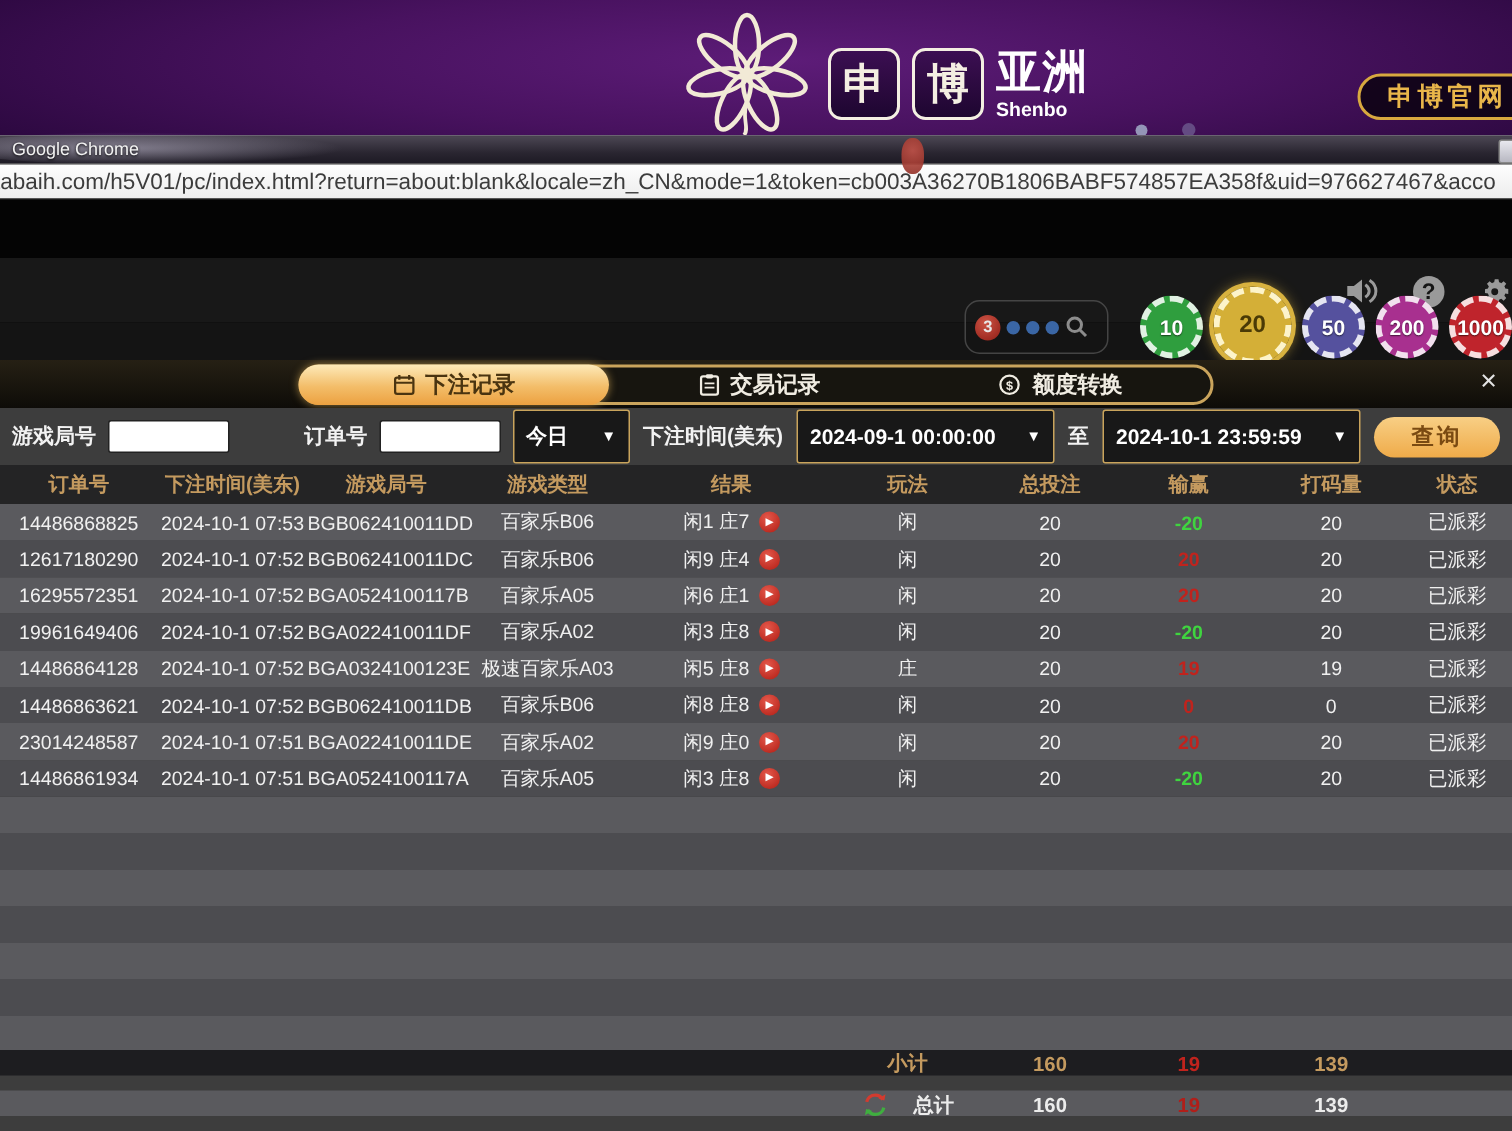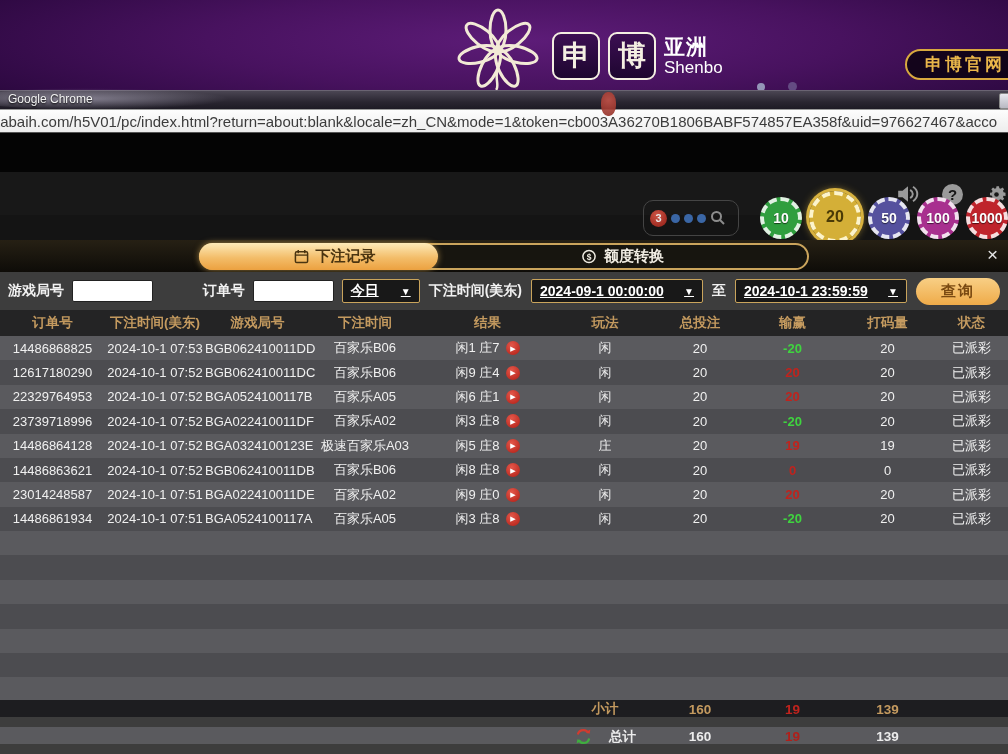--- a/index.html
+++ b/index.html
@@ -17,22 +17,22 @@
   }
   .logo-wrap{left:452px;top:6px;display:flex;align-items:center;gap:8px;}
   .logo-flower{width:92px;height:84px;}
   .logo-box{
     width:44px;height:44px;border:2.5px solid #f4efe2;border-radius:9px;
     display:flex;align-items:center;justify-content:center;
     color:#f4efe2;font-size:28px;font-weight:bold;margin-top:16px;
     background:linear-gradient(#3c0f52,#1e0630);
   }
   .logo-right{margin-top:16px;line-height:1;}
-  .logo-region{color:#ffffff;font-size:21px;font-weight:bold;letter-spacing:1px;}
-  .logo-en{color:#ffffff;font-size:17px;font-weight:normal;margin-top:2px;}
+  .logo-region{color:#ffffff;font-size:30px;font-weight:bold;letter-spacing:1px;}
+  .logo-en{color:#ffffff;font-size:13px;font-weight:bold;margin-top:2px;}
   .official-btn{
     left:905px;top:49px;height:27px;padding:0 18px;min-width:130px;
     border:2px solid #d8a93f;border-radius:16px;
     background:rgba(5,2,8,.75);color:#e9b64a;font-size:17px;font-weight:bold;
     letter-spacing:3px;display:flex;align-items:center;justify-content:flex-start;
   }
   .dot1{left:757px;top:83px;width:8px;height:8px;border-radius:50%;background:#a9b6cf;opacity:.8;}
   .dot2{left:788px;top:82px;width:9px;height:9px;border-radius:50%;background:#6d5a8f;opacity:.8;}
 
   
@@ -85,33 +85,32 @@
     background:linear-gradient(#262014,#0e0c08);}
   .tab-group{position:absolute;left:199px;top:3px;width:610px;height:27px;
     border:2px solid #caa45c;border-radius:17px;background:#17150f;box-sizing:border-box;
     display:flex;}
   .tab{flex:1;display:flex;align-items:center;justify-content:center;gap:7px;
     color:#f0ece2;font-size:15px;font-weight:bold;border-radius:15px;cursor:default;}
   .tab.active{
     background:linear-gradient(#fdeab9,#f3bd69 55%,#eca140);
     color:#4a3410;margin:-2px 0 -2px -2px;flex:0 0 207px;border-radius:17px;
     box-shadow:0 0 6px rgba(244,193,96,.6);
-    padding-left:32px;
   }
   .close-x{position:absolute;right:10px;top:5px;color:#e4e4e4;font-size:19px;line-height:19px;}
 
   
   .filter-row{position:absolute;left:0;top:32px;width:1008px;height:38px;background:#3d3d3d;
     display:flex;align-items:center;box-sizing:border-box;padding:0 8px;}
   .flabel{color:#f2f2f2;font-size:14px;font-weight:bold;white-space:nowrap;}
   .finput{width:118px;height:20px;background:#fff;border:1px solid #222;border-radius:2px;margin:0 8px;}
   .fright{margin-left:auto;display:flex;align-items:center;gap:9px;}
-  .dropdown{height:24px;background:#181818;border:1px solid #c9a45c;border-radius:2px;
+  .dropdown{height:36px;background:#181818;border:1px solid #c9a45c;border-radius:2px;
     color:#fff;font-size:14px;font-weight:bold;display:flex;align-items:center;
-    justify-content:space-between;padding:0 8px;box-sizing:border-box;gap:10px;text-decoration:underline;}
+    justify-content:space-between;padding:0 8px;box-sizing:border-box;gap:10px;}
   .dd-caret{font-size:10px;color:#fff;}
   .search-btn{width:84px;height:27px;border-radius:14px;border:none;
     background:linear-gradient(#f8cf85,#efab49);color:#7a4a12;font-size:15px;font-weight:bold;
     display:flex;align-items:center;justify-content:center;letter-spacing:2px;}
 
   
   .grid-cols{display:grid;grid-template-columns:105px 100px 105px 110px 135px 100px 90px 95px 95px 73px;align-items:center;}
   .thead{position:absolute;left:0;top:70px;width:1008px;height:26px;background:#242425;
     color:#c49a5f;font-size:13.5px;font-weight:bold;}
   .thead .cell{text-align:center;}
@@ -213,38 +212,47 @@
     <svg width="16" height="16" viewBox="0 0 16 16">
       <circle cx="6.5" cy="6.5" r="4.5" stroke="#9a9a9a" stroke-width="2" fill="none"></circle>
       <line x1="10" y1="10" x2="14" y2="14" stroke="#9a9a9a" stroke-width="2"></line>
     </svg>
   </span>
 </div>
 <div class="abs chip-rack">
     <div class="chip" style="background: radial-gradient(circle at 50% 38%, rgb(47, 158, 62), rgb(47, 158, 62)); text-align: center;">10</div>
     <div class="chip sel" style="background: radial-gradient(circle at 50% 38%, rgb(212, 175, 55), rgb(212, 175, 55));">20</div>
     <div class="chip" style="background: radial-gradient(circle at 50% 38%, rgb(85, 81, 158), rgb(85, 81, 158));">50</div>
-    <div class="chip" style="background: radial-gradient(circle at 50% 38%, rgb(168, 48, 143), rgb(168, 48, 143));">100</div>
+    <div class="chip" style="background: radial-gradient(circle at 50% 38%, rgb(168, 48, 143), rgb(168, 48, 143));">200</div>
     <div class="chip" style="background: radial-gradient(circle at 50% 38%, rgb(191, 36, 44), rgb(191, 36, 44));">1000</div>
   </div>
 
 <div class="abs modal">
 
   <div class="tab-bar">
     <div class="tab-group">
       <div class="tab active">
         <svg width="15" height="15" viewBox="0 0 16 16">
           <rect x="1.5" y="3" width="13" height="11.5" rx="1.5" stroke="#4a3410" stroke-width="1.6" fill="none"></rect>
           <line x1="4.5" y1="1" x2="4.5" y2="4.5" stroke="#4a3410" stroke-width="1.6"></line>
           <line x1="11.5" y1="1" x2="11.5" y2="4.5" stroke="#4a3410" stroke-width="1.6"></line>
           <line x1="2" y1="6.5" x2="14" y2="6.5" stroke="#4a3410" stroke-width="1.4"></line>
         </svg>
         <span>下注记录</span>
       </div>
       <div class="tab">
+        <svg width="14" height="15" viewBox="0 0 14 16">
+          <rect x="1" y="2" width="12" height="13" rx="1.5" stroke="#f0ece2" stroke-width="1.6" fill="none"></rect>
+          <rect x="4.5" y="0.5" width="5" height="3" rx="1" fill="#f0ece2"></rect>
+          <line x1="3.5" y1="7" x2="10.5" y2="7" stroke="#f0ece2" stroke-width="1.3"></line>
+          <line x1="3.5" y1="10" x2="10.5" y2="10" stroke="#f0ece2" stroke-width="1.3"></line>
+        </svg>
+        <span>交易记录</span>
+      </div>
+      <div class="tab">
         <svg width="16" height="15" viewBox="0 0 16 16">
           <circle cx="8" cy="8" r="6.5" stroke="#f0ece2" stroke-width="1.6" fill="none"></circle>
           <text x="8" y="11.5" font-size="9" font-weight="bold" fill="#f0ece2" text-anchor="middle">$</text>
         </svg>
         <span>额度转换</span>
       </div>
     </div>
     <div class="close-x">×</div>
   </div>
 
@@ -269,21 +277,21 @@
         <span class="dd-caret">▼</span>
       </div>
       <div class="search-btn">查询</div>
     </div>
   </div>
 
   <div class="thead grid-cols">
     <div class="cell">订单号</div>
     <div class="cell">下注时间(美东)</div>
     <div class="cell">游戏局号</div>
-    <div class="cell">下注时间</div>
+    <div class="cell">游戏类型</div>
     <div class="cell">结果</div>
     <div class="cell">玩法</div>
     <div class="cell">总投注</div>
     <div class="cell">输赢</div>
     <div class="cell">打码量</div>
     <div class="cell">状态</div>
   </div>
 
   <div class="tbody">
       <div class="trow grid-cols">
@@ -314,38 +322,38 @@
             <span class="tri">▶</span>
           </span>
         </div>
         <div class="cell">闲</div>
         <div class="cell">20</div>
         <div class="cell red">20</div>
         <div class="cell">20</div>
         <div class="cell">已派彩</div>
       </div>
       <div class="trow grid-cols">
-        <div class="cell">22329764953</div>
+        <div class="cell">16295572351</div>
         <div class="cell">2024-10-1 07:52</div>
         <div class="cell">BGA0524100117B</div>
         <div class="cell">百家乐A05</div>
         <div class="cell result">
           <span>闲6 庄1</span>
           <span class="play">
             <span class="tri">▶</span>
           </span>
         </div>
         <div class="cell">闲</div>
         <div class="cell">20</div>
         <div class="cell red">20</div>
         <div class="cell">20</div>
         <div class="cell">已派彩</div>
       </div>
       <div class="trow grid-cols">
-        <div class="cell">23739718996</div>
+        <div class="cell">19961649406</div>
         <div class="cell">2024-10-1 07:52</div>
         <div class="cell">BGA022410011DF</div>
         <div class="cell">百家乐A02</div>
         <div class="cell result">
           <span>闲3 庄8</span>
           <span class="play">
             <span class="tri">▶</span>
           </span>
         </div>
         <div class="cell">闲</div>

